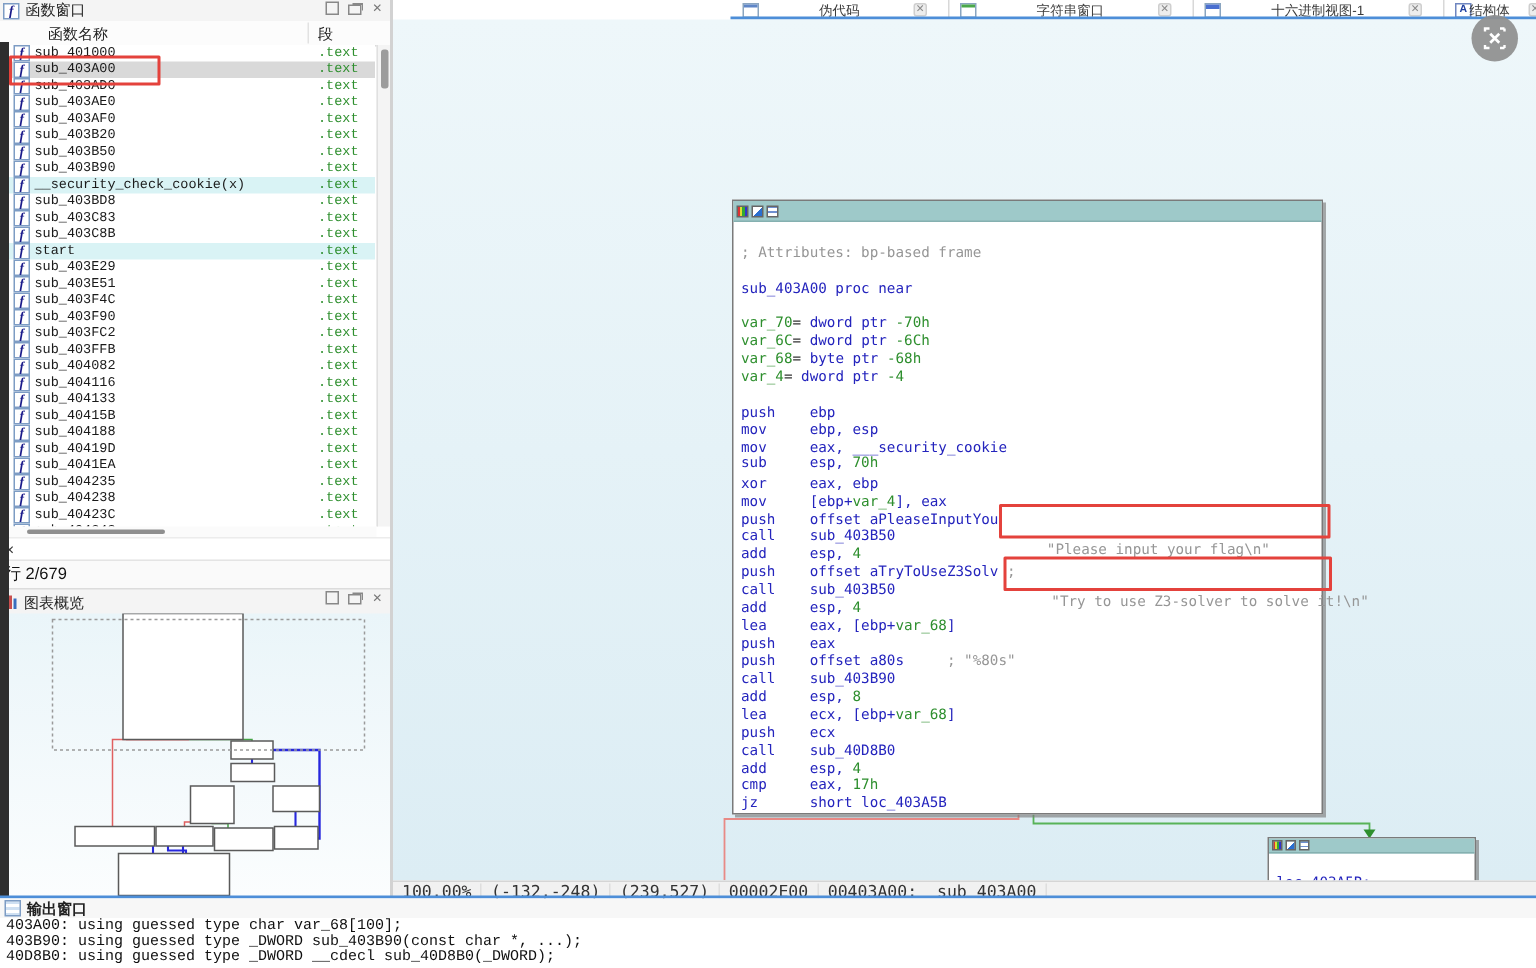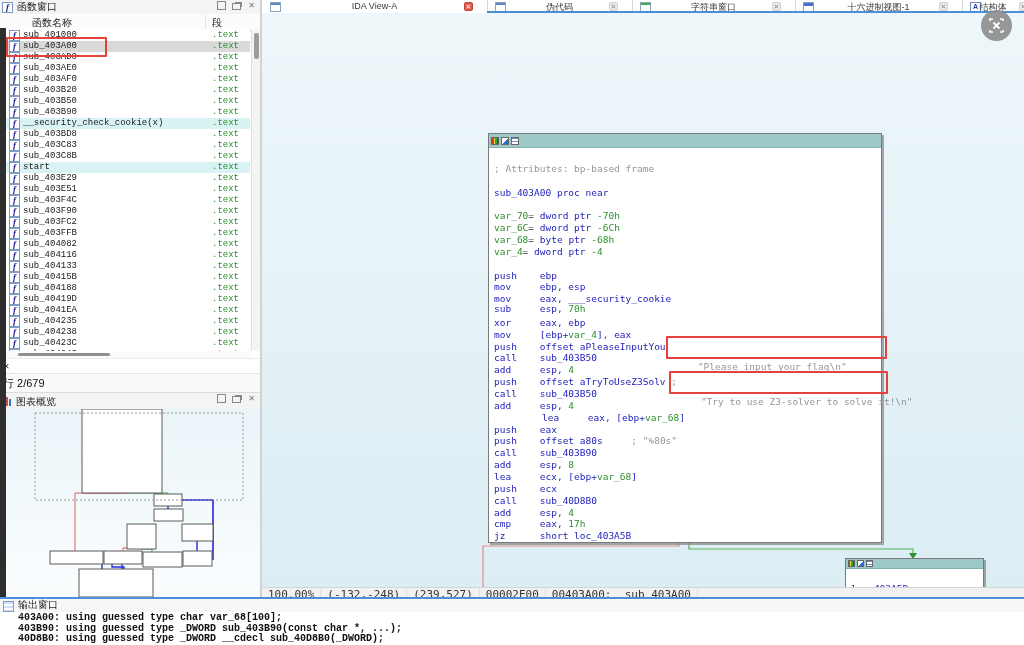--- a/index.html
+++ b/index.html
@@ -75,24 +75,24 @@
           font-family:"DejaVu Sans Mono",monospace;font-size:9.5px;color:#969696;line-height:19px;padding-left:7px;box-sizing:border-box;white-space:pre;}
   #loc-node .ntitle{height:9px;}
   #loc-node .nic{width:7px;height:7px;}
   #loc-label{position:absolute;left:5px;top:24px;font-family:"DejaVu Sans Mono",monospace;font-size:9.5px;color:#2424bd;white-space:pre;}
   
   #statusbar{left:262px;top:587px;width:762px;height:11px;background:#f1f1f1;border-top:1px solid #d5d5d5;
              display:flex;align-items:center;font-family:"DejaVu Sans Mono",monospace;font-size:11px;color:#333;}
   #statusbar .seg{padding:0 6px;border-right:1px solid #dedede;height:10px;line-height:11px;white-space:pre;}
   #blue-line{left:0;top:597px;width:1024px;height:2px;background:#4d8ed8;}
   #output{left:0;top:599px;width:1024px;height:46px;background:#fff;overflow:hidden;}
-  #output .otitle{height:13px;background:#f7f7f7;display:flex;align-items:flex-end;font-size:10px;color:#222;}
+  #output .otitle{height:13px;background:#f7f7f7;display:flex;align-items:center;font-size:10px;color:#222;font-weight:bold;}
   .grid-ic{width:9px;height:9px;margin:0 4px 0 3px;border:1px solid #7d9cc4;background:
            repeating-linear-gradient(#cfe0f2 0 2px,#fff 2px 4px);}
-  #output .olines{padding:1px 0 0 18px;font-family:"Liberation Mono",monospace;font-weight:700;font-size:10px;line-height:10.5px;color:#101010;white-space:pre;}
+  #output .olines{padding:1px 0 0 4px;font-family:"Liberation Mono",monospace;font-weight:400;font-size:10px;line-height:10.5px;color:#101010;white-space:pre;}
   
   #shot-btn{left:980px;top:9px;width:33px;height:33px;}
 </style>
 </head>
 <body>
 
 <div class="abs" id="left-panel">
   <div class="panel-title">
     <span class="ficon" style="position:static">f</span>
     <span class="t">函数窗口</span>
@@ -309,27 +309,20 @@
         <rect x="73" y="160" width="74" height="28"></rect>
       </g>
       <rect x="29" y="4" width="208" height="87" fill="none" stroke="#9a9a9a" stroke-width="1" stroke-dasharray="2,2"></rect>
     </svg>
   </div>
   <div class="abs" id="dark-strip"></div>
 </div>
 <div class="abs" id="v-divider"></div>
 
 <div class="abs" id="tabbar">
-    <div class="tab" style="left: 0px; width: 225px;">
-      <span class="ticon window">
-        <i></i>
-      </span>
-      <span class="lbl">IDA View-A</span>
-      <span class="close red" style="right: 14px;">✕</span>
-    </div>
     <div class="tab" style="left: 225px; width: 145px;">
       <span class="ticon window">
         <i></i>
       </span>
       <span class="lbl">伪代码</span>
       <span class="close" style="right: 14px;">✕</span>
     </div>
     <div class="tab" style="left: 370px; width: 163px;">
       <span class="ticon strings">
         <i></i>
@@ -381,21 +374,21 @@
         <div class="aline" style="top: 152px;"><span class="sn">sub     esp, </span><span class="sg">70h</span></div>
         <div class="aline" style="top: 142px; text-align: right;"><span class="sn">mov     eax, ___security_cookie</span></div>
         <div class="aline" style="top: 165.9px;"><span class="sn">xor     eax, ebp</span></div>
         <div class="aline" style="top: 177.75px;"><span class="sn">mov     [ebp+</span><span class="sg">var_4</span><span class="sn">], eax</span></div>
         <div class="aline" style="top: 189.6px;"><span class="sn">push    offset aPleaseInputYou</span></div>
         <div class="aline" style="top: 201.45px;"><span class="sn">call    sub_403B50</span></div>
         <div class="aline" style="top: 213.3px;"><span class="sn">add     esp, </span><span class="sg">4</span></div>
         <div class="aline" style="top: 225.15px;"><span class="sn">push    offset aTryToUseZ3Solv </span><span class="sc">; </span></div>
         <div class="aline" style="top: 237px;"><span class="sn">call    sub_403B50</span></div>
         <div class="aline" style="top: 248.85px;"><span class="sn">add     esp, </span><span class="sg">4</span></div>
-        <div class="aline" style="top: 260.7px; margin-left: 48px;"><span class="sn">lea     eax, [ebp+</span><span class="sg">var_68</span><span class="sn">]</span></div>
+        <div class="aline" style="top: 260.7px;"><span class="sn">lea     eax, [ebp+</span><span class="sg">var_68</span><span class="sn">]</span></div>
         <div class="aline" style="top: 272.55px;"><span class="sn">push    eax</span></div>
         <div class="aline" style="top: 284.4px;"><span class="sn">push    offset a80s     </span><span class="sc">; "%80s"</span></div>
         <div class="aline" style="top: 296.25px;"><span class="sn">call    sub_403B90</span></div>
         <div class="aline" style="top: 308.1px;"><span class="sn">add     esp, </span><span class="sg">8</span></div>
         <div class="aline" style="top: 319.95px;"><span class="sn">lea     ecx, [ebp+</span><span class="sg">var_68</span><span class="sn">]</span></div>
         <div class="aline" style="top: 331.8px;"><span class="sn">push    ecx</span></div>
         <div class="aline" style="top: 343.65px;"><span class="sn">call    sub_40D8B0</span></div>
         <div class="aline" style="top: 355.5px;"><span class="sn">add     esp, </span><span class="sg">4</span></div>
         <div class="aline" style="top: 367.35px;"><span class="sn">cmp     eax, </span><span class="sg">17h</span></div>
         <div class="aline" style="top: 379.2px;"><span class="sn">jz      short loc_403A5B</span></div>

